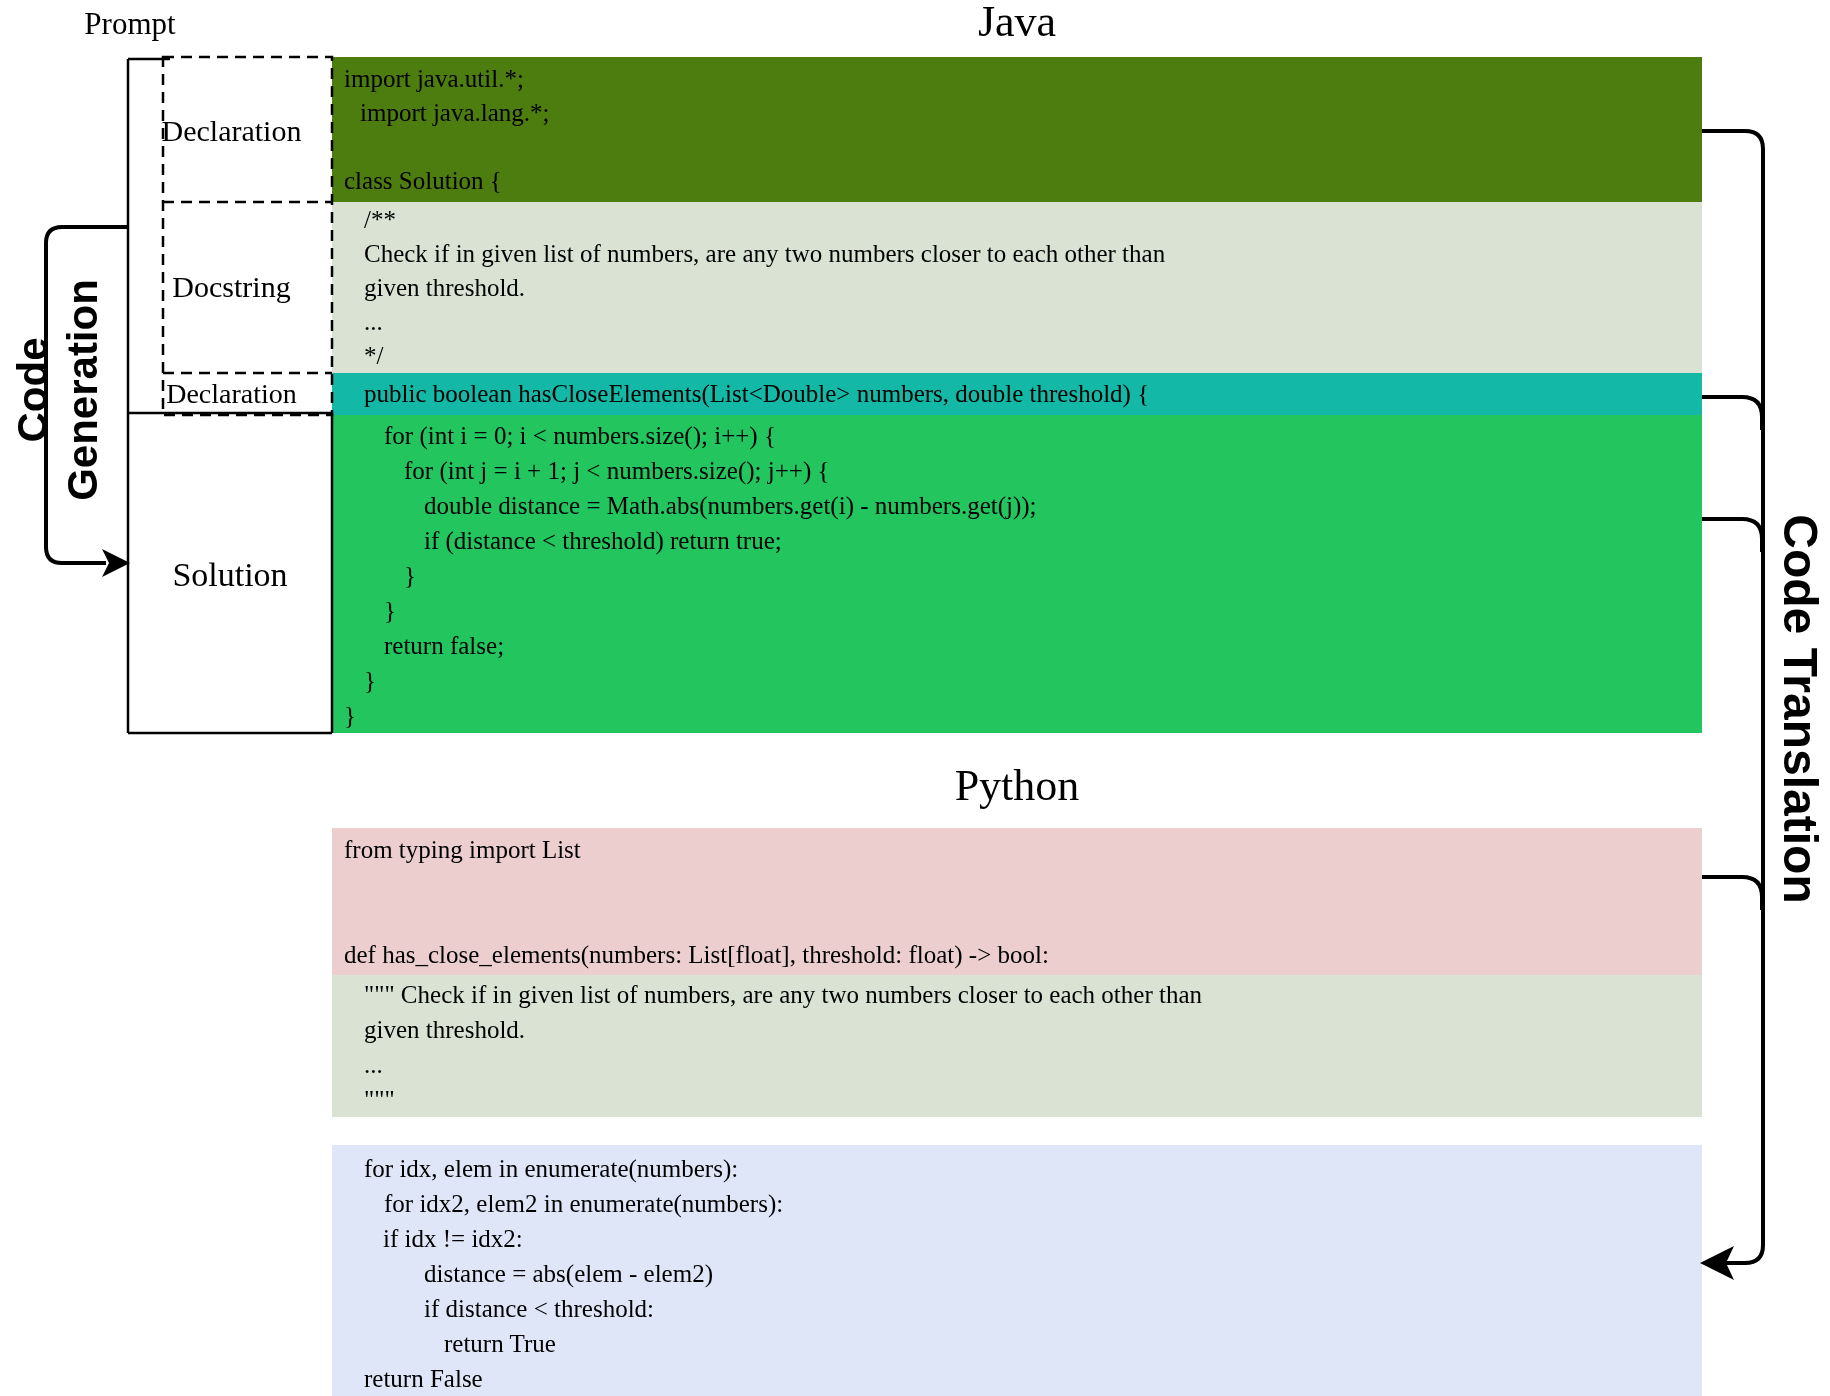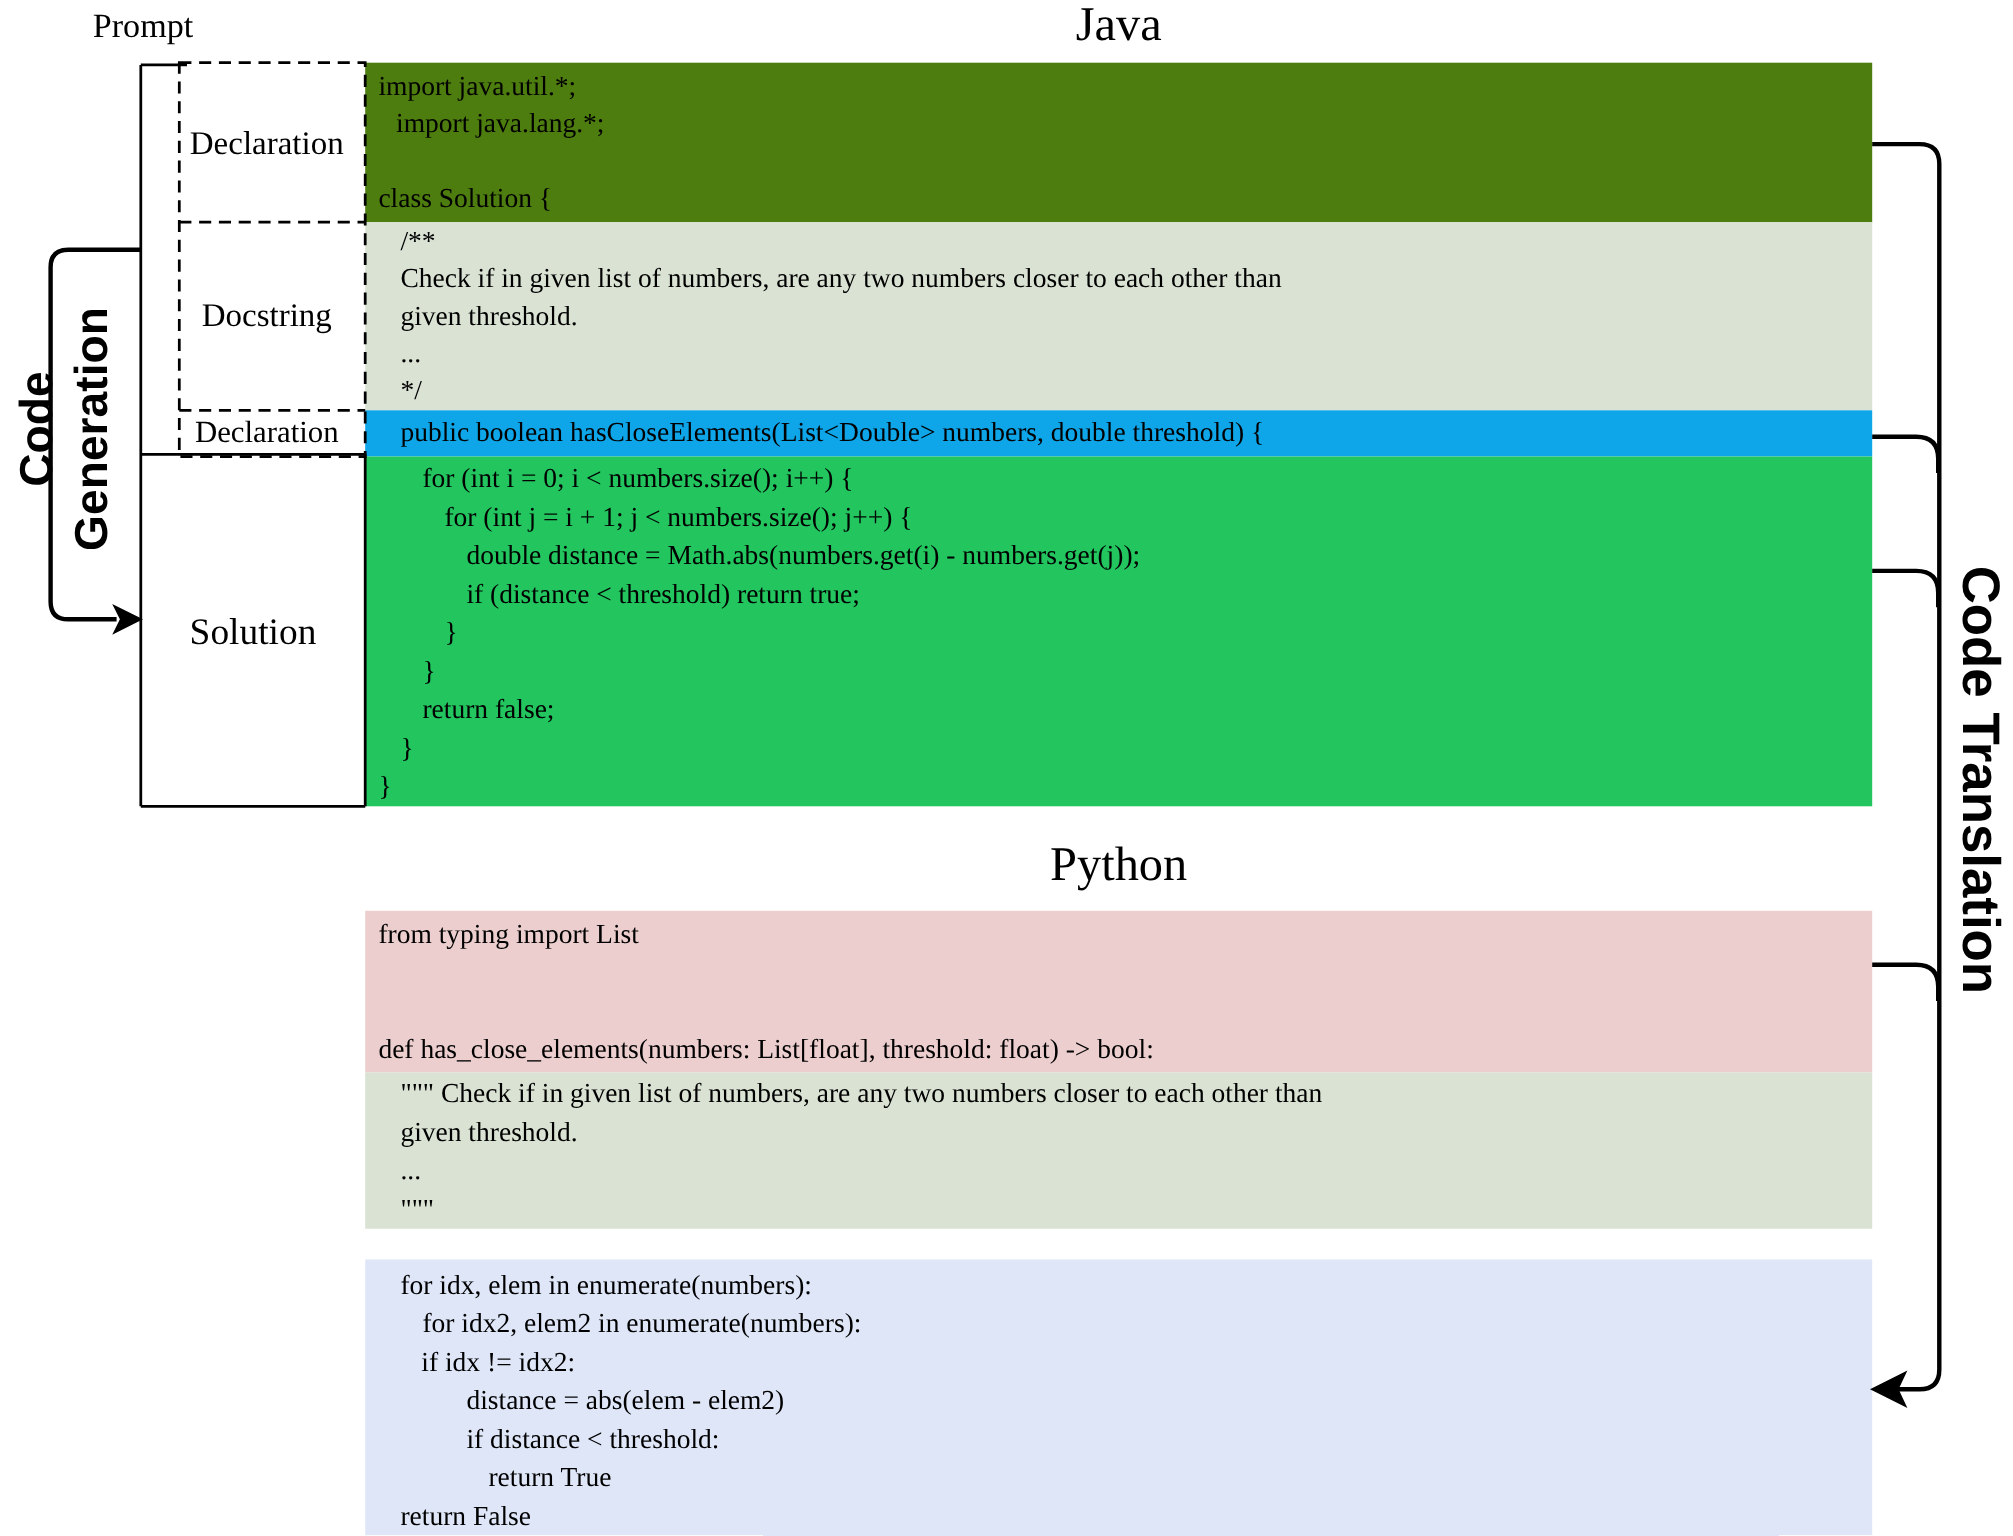--- a/index.html
+++ b/index.html
@@ -7,21 +7,21 @@
           font-family:"Liberation Serif",serif;color:#000;}
   
   .lang-title{position:absolute;left:332px;width:1370px;text-align:center;
               font-size:44px;line-height:48px;font-family:"Liberation Serif",serif;}
   #java-title{top:-2px;}
   #python-title{top:762px;}
   
   #prompt-label{position:absolute;left:70px;top:6px;width:120px;text-align:center;
                 font-size:31px;line-height:36px;}
   
-  .sec-label{position:absolute;left:158px;width:169px;text-align:center;font-size:30px;}
+  .sec-label{position:absolute;left:147px;width:169px;text-align:center;font-size:30px;}
   #label-declaration-top{top:114px;}
   #label-docstring{top:270px;}
   #label-declaration-mid{top:377px;font-size:28px;line-height:34px;}
   #label-solution{left:128px;width:204px;top:556px;font-size:34px;}
   
   .codeblock{position:absolute;left:332px;width:1370px;box-sizing:border-box;
              font-family:"Liberation Serif",serif;font-size:25px;}
   .code-line{white-space:pre;}
   #java-decl1{top:57px;height:145px;padding-top:5px;line-height:34px;}
   #java-doc{top:202px;height:171px;padding-top:1px;line-height:34px;}
@@ -53,21 +53,21 @@
       <div class="code-line" style="padding-left: 12px;">&nbsp;</div>
       <div class="code-line" style="padding-left: 12px;">class Solution {</div>
     </div>
   <div class="codeblock bg-layer" id="java-doc" style="background:#D9E2D3;">
       <div class="code-line" style="padding-left: 32px;">/**</div>
       <div class="code-line" style="padding-left: 32px;">Check if in given list of numbers, are any two numbers closer to each other than</div>
       <div class="code-line" style="padding-left: 32px;">given threshold.</div>
       <div class="code-line" style="padding-left: 32px;">...</div>
       <div class="code-line" style="padding-left: 32px;">*/</div>
     </div>
-  <div class="codeblock bg-layer" id="java-decl2" style="background:#0ea5e9;">
+  <div class="codeblock bg-layer" id="java-decl2" style="background:#14b8a6;">
       <div class="code-line" style="padding-left: 32px;">public boolean hasCloseElements(List&lt;Double&gt; numbers, double threshold) {</div>
     </div>
   <div class="codeblock bg-layer" id="java-sol" style="background:#22c55e;">
       <div class="code-line" style="padding-left: 52px;">for (int i = 0; i &lt; numbers.size(); i++) {</div>
       <div class="code-line" style="padding-left: 72px;">for (int j = i + 1; j &lt; numbers.size(); j++) {</div>
       <div class="code-line" style="padding-left: 92px;">double distance = Math.abs(numbers.get(i) - numbers.get(j));</div>
       <div class="code-line" style="padding-left: 92px;">if (distance &lt; threshold) return true;</div>
       <div class="code-line" style="padding-left: 72px;">}</div>
       <div class="code-line" style="padding-left: 52px;">}</div>
       <div class="code-line" style="padding-left: 52px;">return false;</div>

